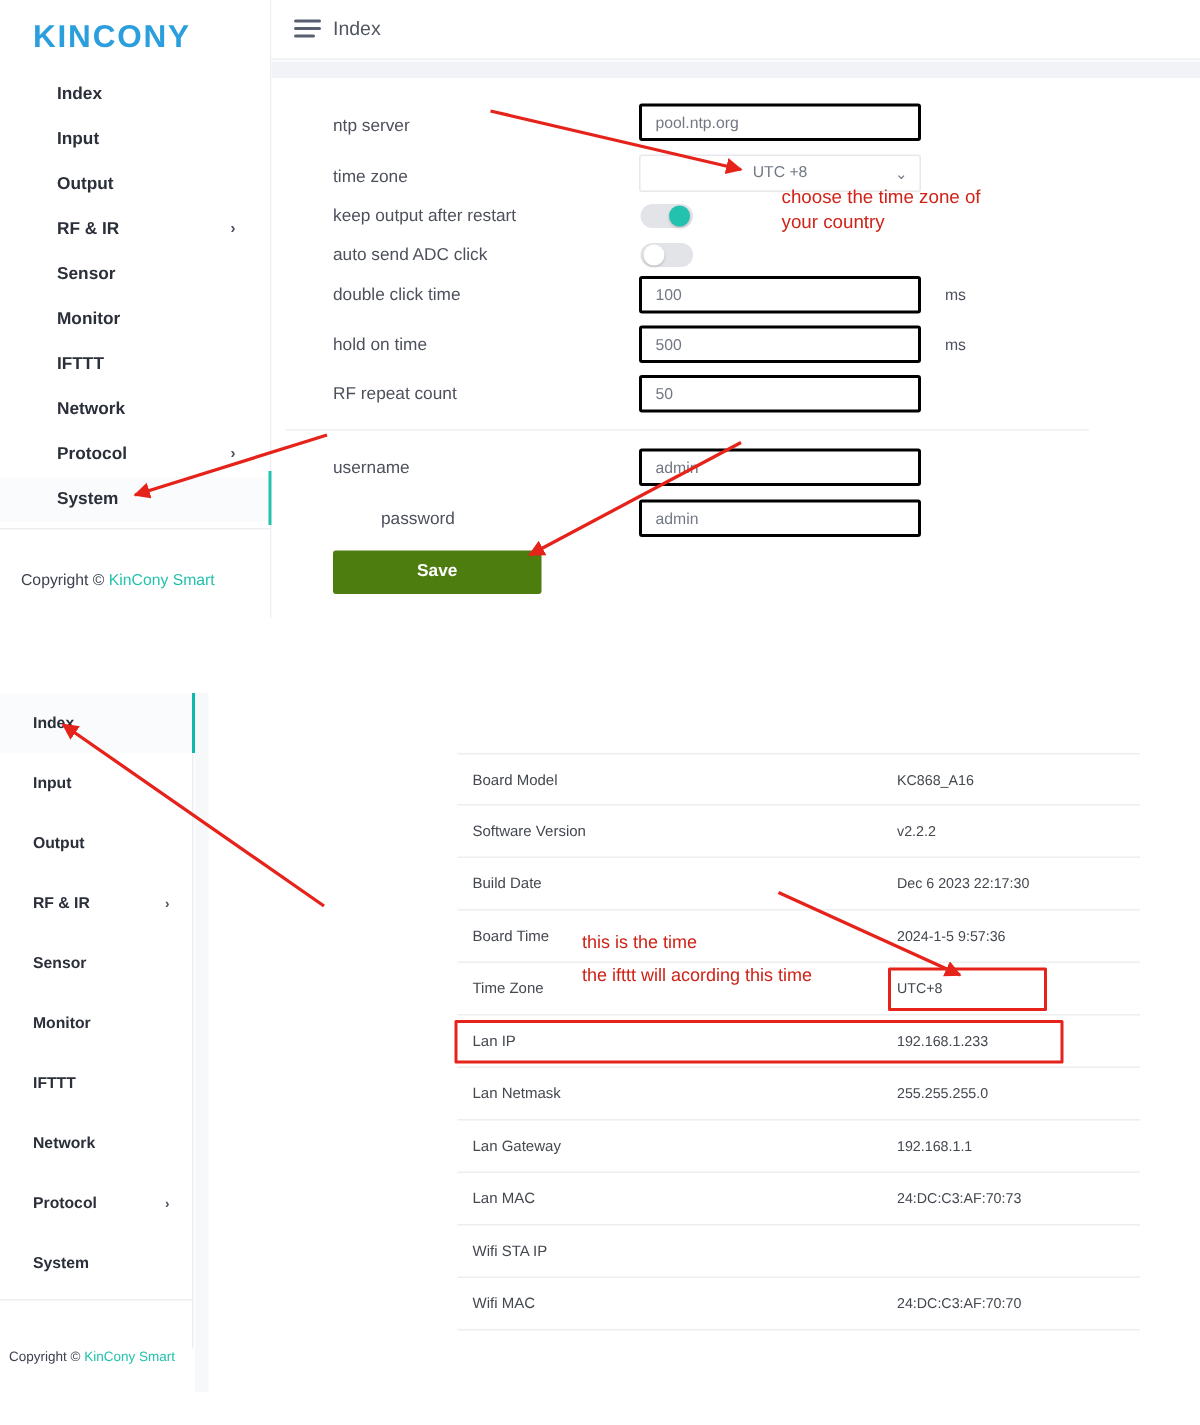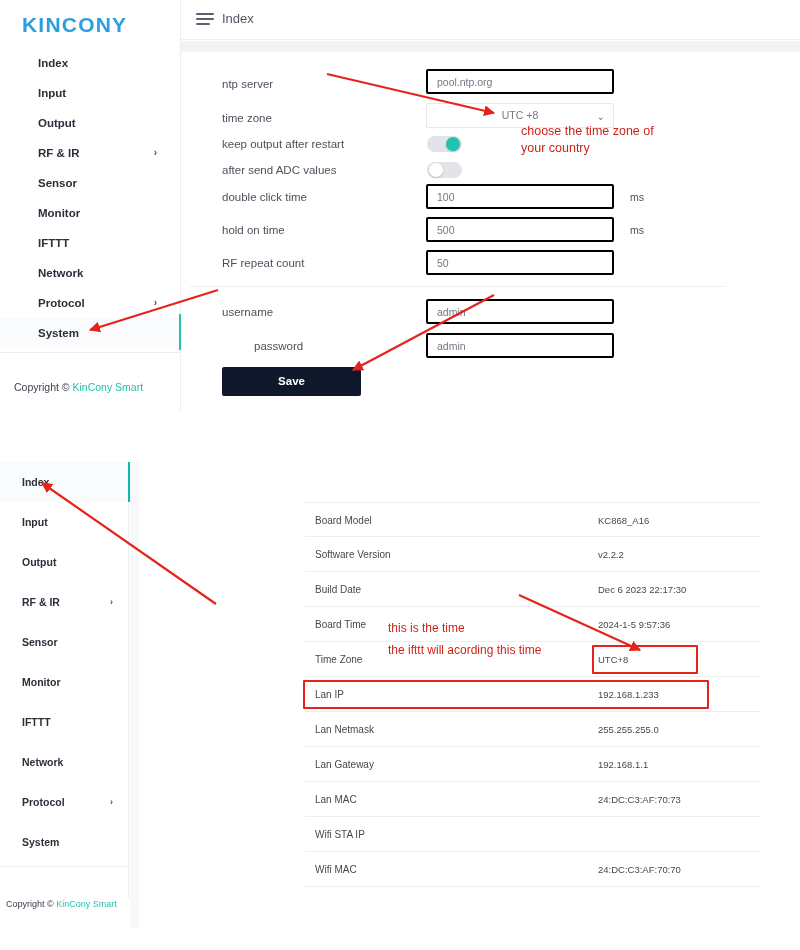--- a/index.html
+++ b/index.html
@@ -88,21 +88,21 @@
   }
   .toggle .knob {
     position:absolute; top:1px; width:14px; height:14px; border-radius:50%;
     background:#ffffff; box-shadow:0 1px 2px rgba(0,0,0,.18);
   }
   .toggle.on .knob { right:2px; background:#22c2ae; }
   .toggle.off .knob { left:2px; background:#ffffff; }
   .hr-sep { position:absolute; left:0; top:234px; width:536px; height:1px; background:#eef0f3; }
   .save-btn {
     position:absolute; left:32px; top:315px; width:139px; height:29px;
-    background:#0f172a; color:#ffffff; font-size:11.5px; font-weight:bold;
+    background:#4d7c0f; color:#ffffff; font-size:11.5px; font-weight:bold;
     text-align:center; line-height:29px; border:none; border-radius:2px;
     font-family:"Liberation Sans", sans-serif;
   }
 
   
   .panel-bot {
     position:absolute; left:0; top:462px; width:800px; height:488px; background:#ffffff;
   }
   .sb-bot {
     position:absolute; left:0; top:0; width:129px; height:437px;
@@ -208,21 +208,21 @@
         <div class="fselect" style="left:236px; top:51px;">
           <span>UTC +8</span>
           <span class="caret">⌄</span>
         </div>
 
         <div class="flabel" style="left:32px; top:86px;">keep output after restart</div>
         <div class="toggle on" style="left:237px; top:84px;">
             <span class="knob"></span>
           </div>
 
-        <div class="flabel" style="left:32px; top:112px;">after send ADC values</div>
+        <div class="flabel" style="left:32px; top:112px;">auto send ADC click</div>
         <div class="toggle off" style="left:237px; top:110px;">
             <span class="knob"></span>
           </div>
 
         <div class="flabel" style="left:32px; top:139px;">double click time</div>
         <div class="finput" style="left:236px; top:132px;">100</div>
         <div class="unit" style="left:440px; top:139px;">ms</div>
 
         <div class="flabel" style="left:32px; top:172px;">hold on time</div>
         <div class="finput" style="left:236px; top:165px;">500</div>

